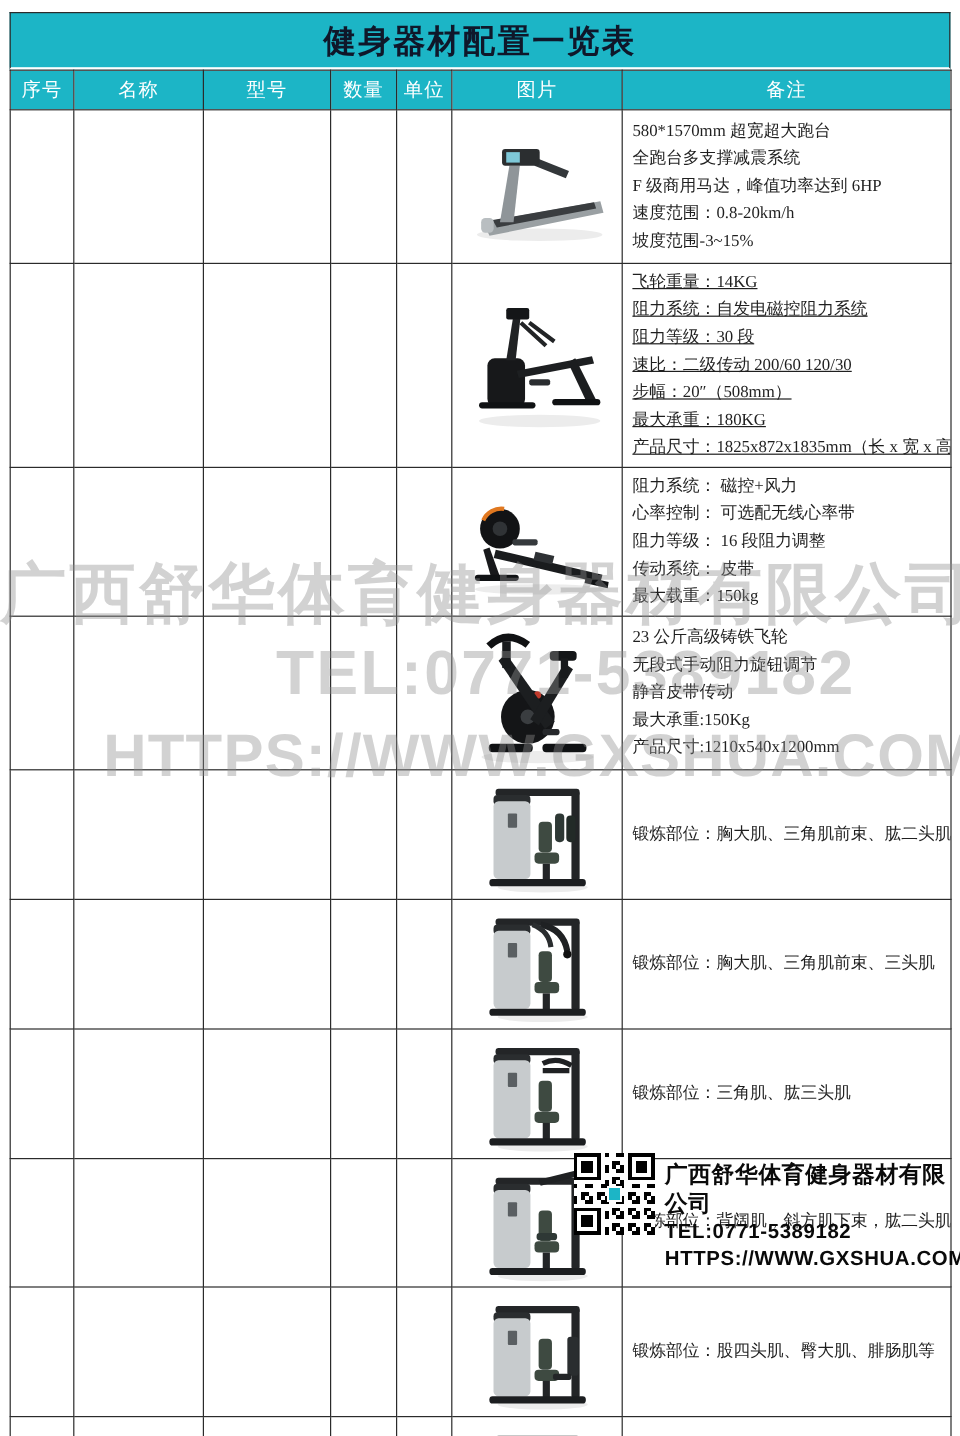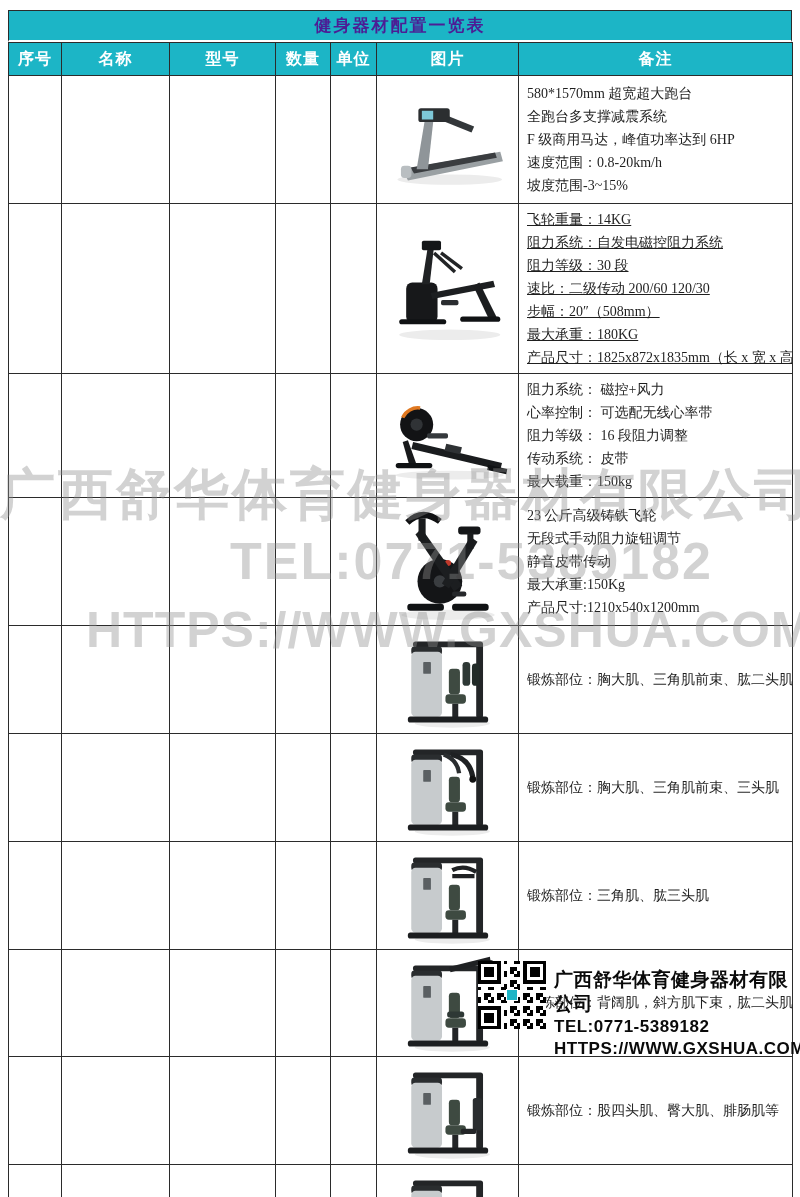--- a/index.html
+++ b/index.html
@@ -7,31 +7,31 @@
     --border:#2b2b2b;
     --ink:#1f1f1f;
   }
   *{box-sizing:border-box;margin:0;padding:0;}
   html,body{width:800px;height:1197px;background:#ffffff;overflow:hidden;}
   body{position:relative;font-family:"Liberation Serif","DejaVu Serif",serif;color:var(--ink);}
 
   .sheet{position:absolute;left:8px;top:10px;width:784px;}
 
   .title-bar{
-    height:32px;background:var(--teal);border:1px solid var(--border);border-bottom:2px solid #ffffff;
+    height:48px;background:var(--teal);border:1px solid var(--border);border-bottom:2px solid #ffffff;
     display:flex;align-items:center;justify-content:center;
-    color:#4c1d95;font-size:17px;font-weight:bold;letter-spacing:2px;
+    color:#0f172a;font-size:27px;font-weight:bold;letter-spacing:2px;
     font-family:"Liberation Sans","DejaVu Sans",sans-serif;
   }
 
   table{width:784px;border-collapse:collapse;table-layout:fixed;}
   th,td{border:1px solid var(--border);overflow:hidden;}
   thead th{
     background:var(--teal);color:#ffffff;height:33px;
-    font-size:16px;font-weight:bold;text-align:center;
+    font-size:16px;font-weight:normal;text-align:center;
     font-family:"Liberation Sans","DejaVu Sans",sans-serif;letter-spacing:1px;margin-top:16px;
   }
   td{font-size:15px;text-align:center;vertical-align:middle;background:#ffffff;}
   td.c-name{padding:0 8px;line-height:27px;}
   td.c-model{line-height:27px;}
   td.c-img{padding:0;}
   td.c-remarks{text-align:left;padding:4px 4px 4px 8px;}
   .remark-line{line-height:23px;font-size:14px;white-space:nowrap;}
   .img-wrap{display:flex;align-items:center;justify-content:center;height:100%;}
   .img-lg svg{width:122px;height:auto;display:block;}

